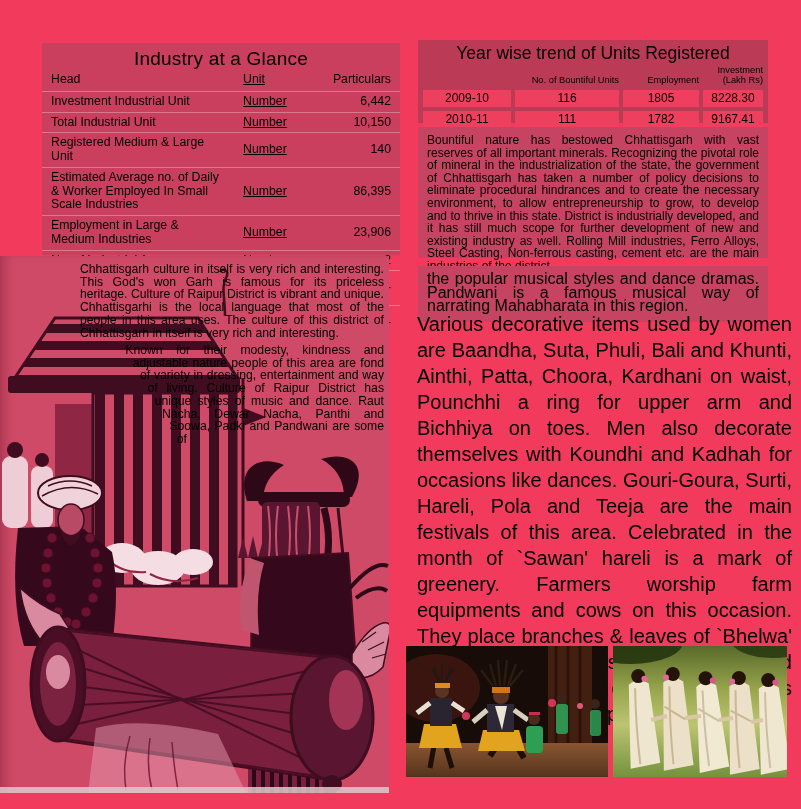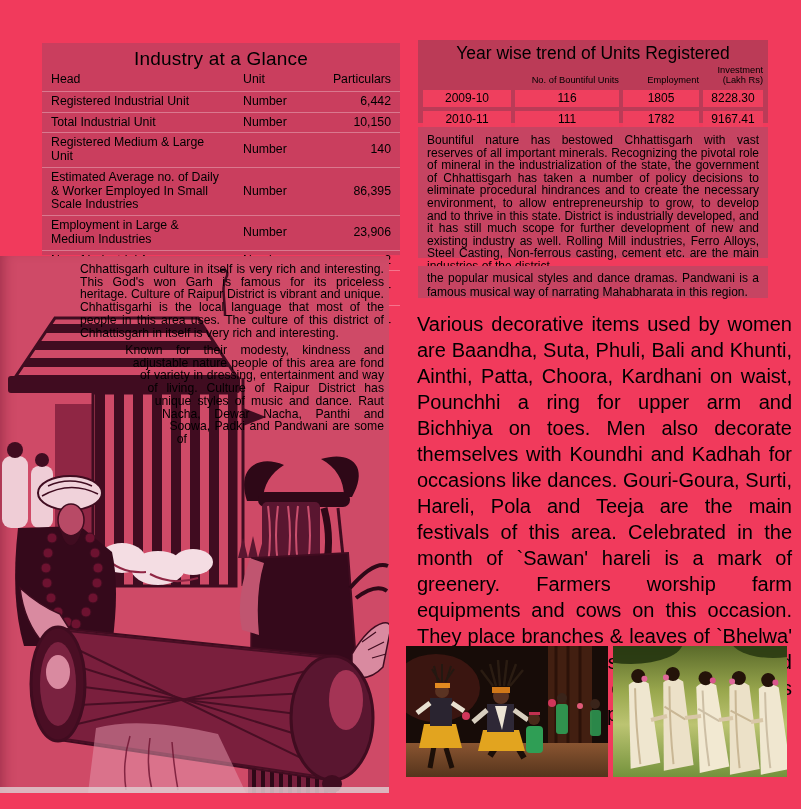--- a/index.html
+++ b/index.html
@@ -8,39 +8,39 @@
 
   .panel{position:absolute;color:#000000;}
 
   
   #industry-panel{left:42px;top:43px;width:358px;height:212px;background:#ca3e5e;}
   #industry-panel .tbl-title{font-size:19px;text-align:center;padding:5px 0 3px;font-weight:400;letter-spacing:.2px;}
   .irow{display:flex;align-items:center;padding:3px 9px;font-size:12.3px;line-height:1.12;}
   .irow.hdr{padding-top:0;padding-bottom:4px;}
   .irow + .irow{border-top:1px solid rgba(255,255,255,.30);}
   .c-head{flex:1;padding-right:18px;}
-  .c-unit{width:86px;flex:none;}
+  .c-unit{width:86px;flex:none;text-decoration:underline;}
   .c-part{width:62px;flex:none;text-align:right;}
 
   
   #year-panel{left:418px;top:40px;width:350px;height:83px;background:#bb3b57;}
   #year-panel .tbl-title{font-size:17.5px;text-align:center;padding:3px 0 1px;font-weight:400;}
   .ygrid{display:grid;grid-template-columns:88px 104px 76px 1fr;gap:4px;padding:0 5px;}
   .yhdr{font-size:9.3px;line-height:1.12;text-align:center;align-items:end;}
   .yhdr > div{align-self:end;text-align:right;}
   .yrow{margin-top:4px;}
   .ycell{background:#ef3f5e;height:17px;line-height:17px;text-align:center;font-size:12px;}
 
   
   #overview-panel{left:418px;top:127px;width:350px;height:131px;background:#c64462;box-sizing:border-box;
     padding:7px 9px;font-size:12px;line-height:12.6px;text-align:justify;}
 
   
-  #musical-panel{left:418px;top:266px;width:350px;height:32px;background:#c64462;box-sizing:border-box;
-    padding:6px 9px;font-size:12px;line-height:13.5px;text-align:justify;}
+  #musical-panel{left:418px;top:266px;width:350px;height:56px;background:#c64462;box-sizing:border-box;
+    padding:6px 9px;font-size:16px;line-height:13.5px;text-align:justify;}
 
   
   #decorative-text{left:417px;top:311px;width:375px;font-size:20px;line-height:26px;text-align:justify;letter-spacing:0;}
 
   
   #culture-panel{left:0;top:256px;width:389px;height:537px;background:#cf4a67;box-shadow:inset 10px 0 14px -8px rgba(90,10,35,.45);}
   #culture-panel svg{position:absolute;left:0;top:0;}
   .culture-text{position:absolute;font-size:12.2px;line-height:12.7px;text-align:justify;}
   #culture-intro{left:80px;top:7px;width:304px;}
   #culture-modesty{left:118px;top:88px;width:266px;}
@@ -57,21 +57,21 @@
 <div id="page">
 
   <div id="industry-panel" class="panel">
     <div class="tbl-title">Industry at a Glance</div>
     <div class="irow hdr">
       <div class="c-head">Head</div>
       <div class="c-unit">Unit</div>
       <div class="c-part">Particulars</div>
     </div>
     <div class="irow">
-      <div class="c-head">Registered Industrial Unit</div>
+      <div class="c-head">Investment Industrial Unit</div>
       <div class="c-unit">Number</div>
       <div class="c-part">6,442</div>
     </div>
     <div class="irow">
       <div class="c-head">Total Industrial Unit</div>
       <div class="c-unit">Number</div>
       <div class="c-part">10,150</div>
     </div>
     <div class="irow">
       <div class="c-head">Registered Medium &amp; Large Unit</div>

